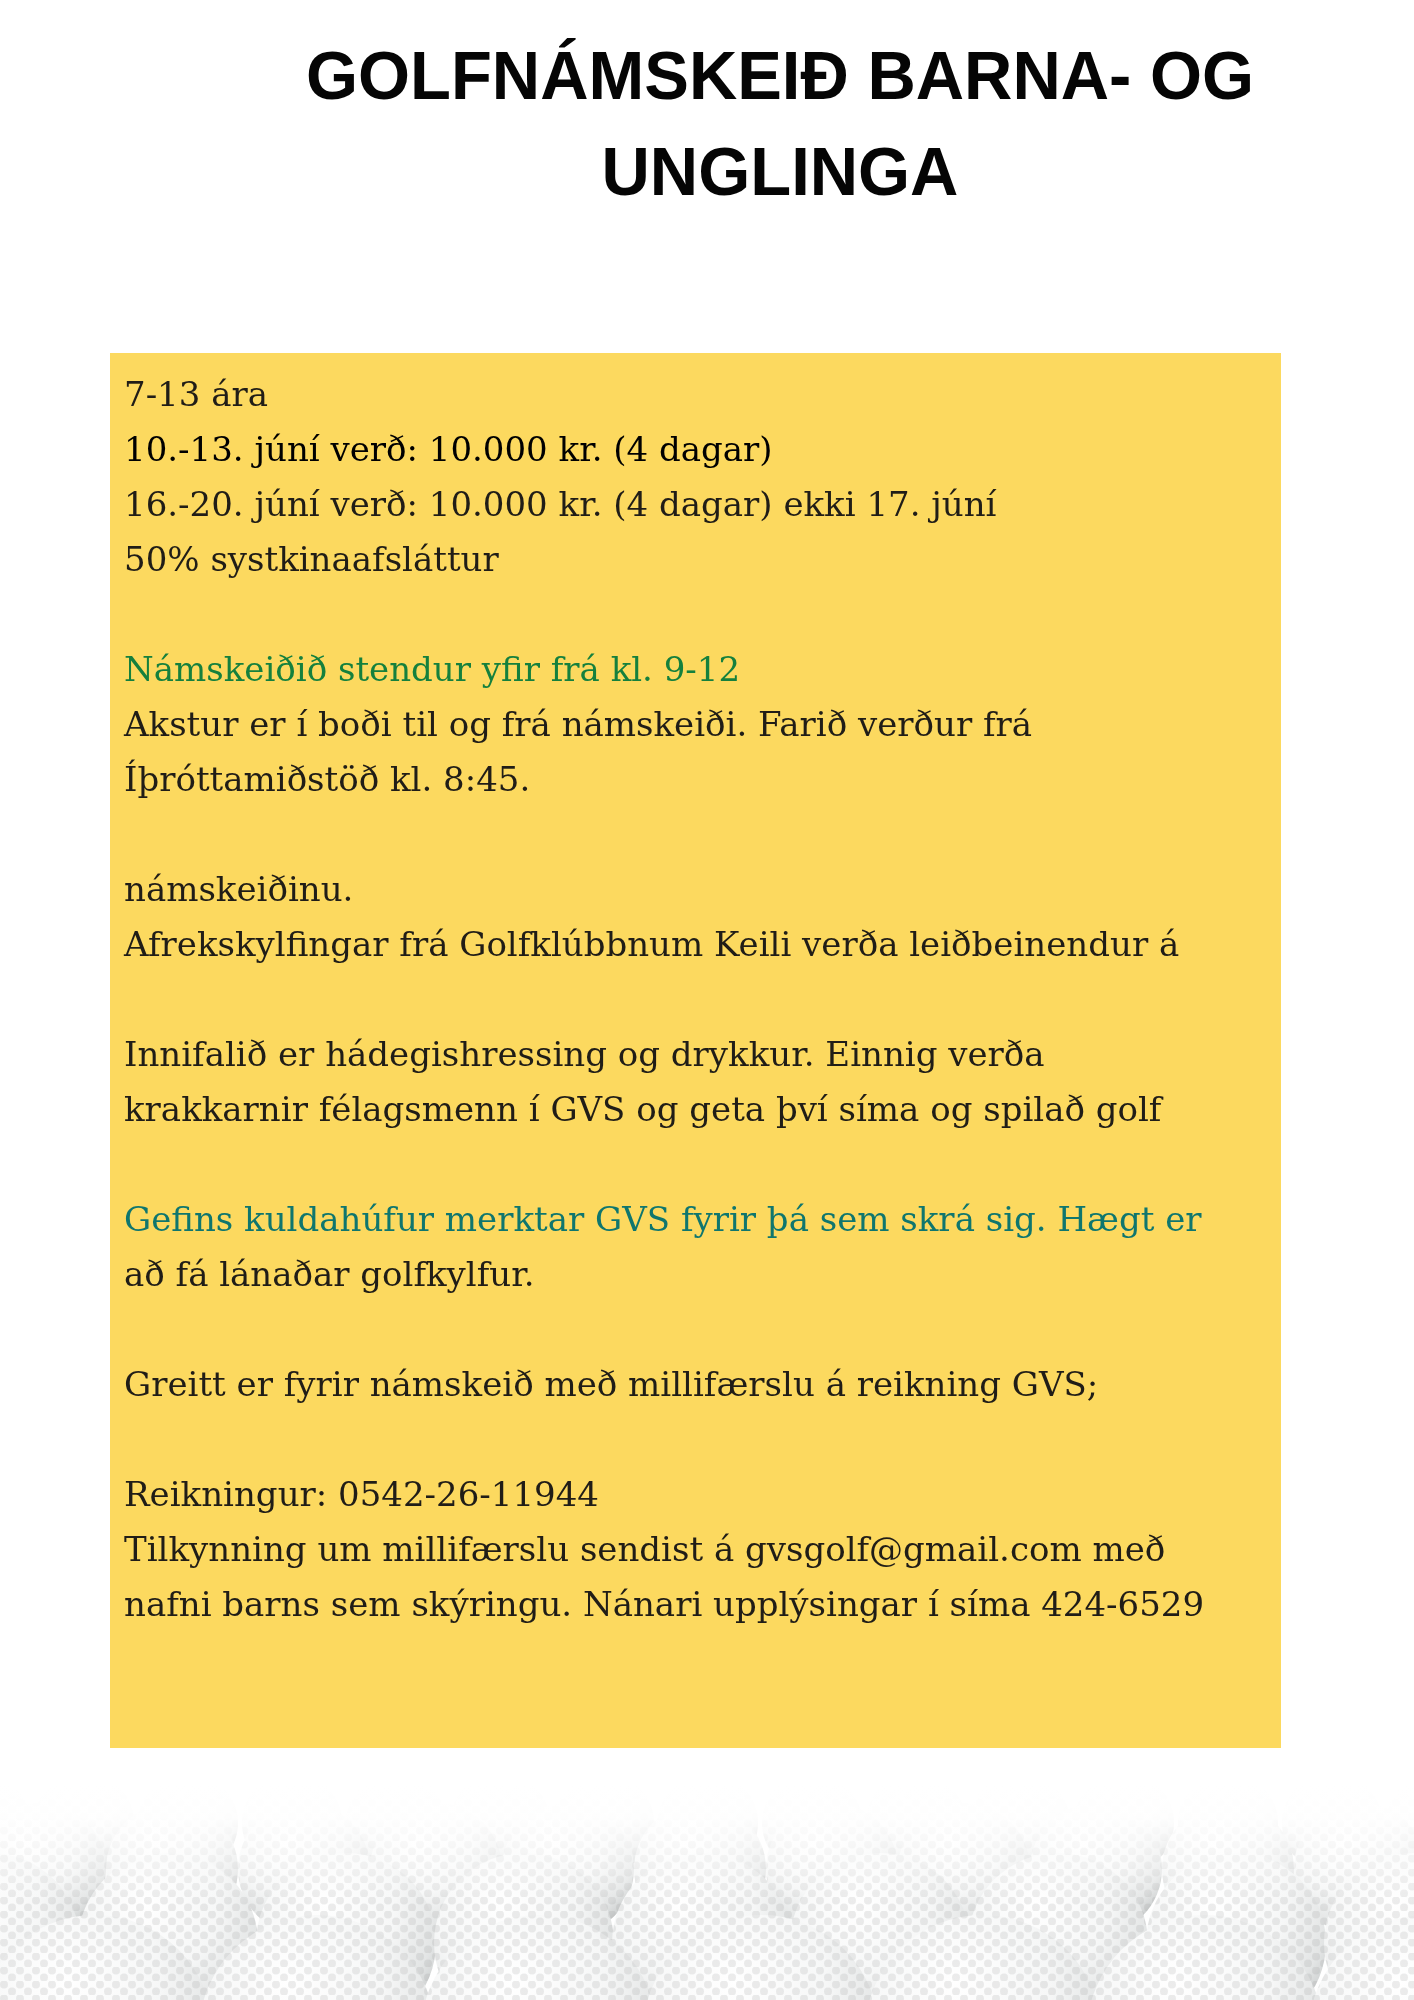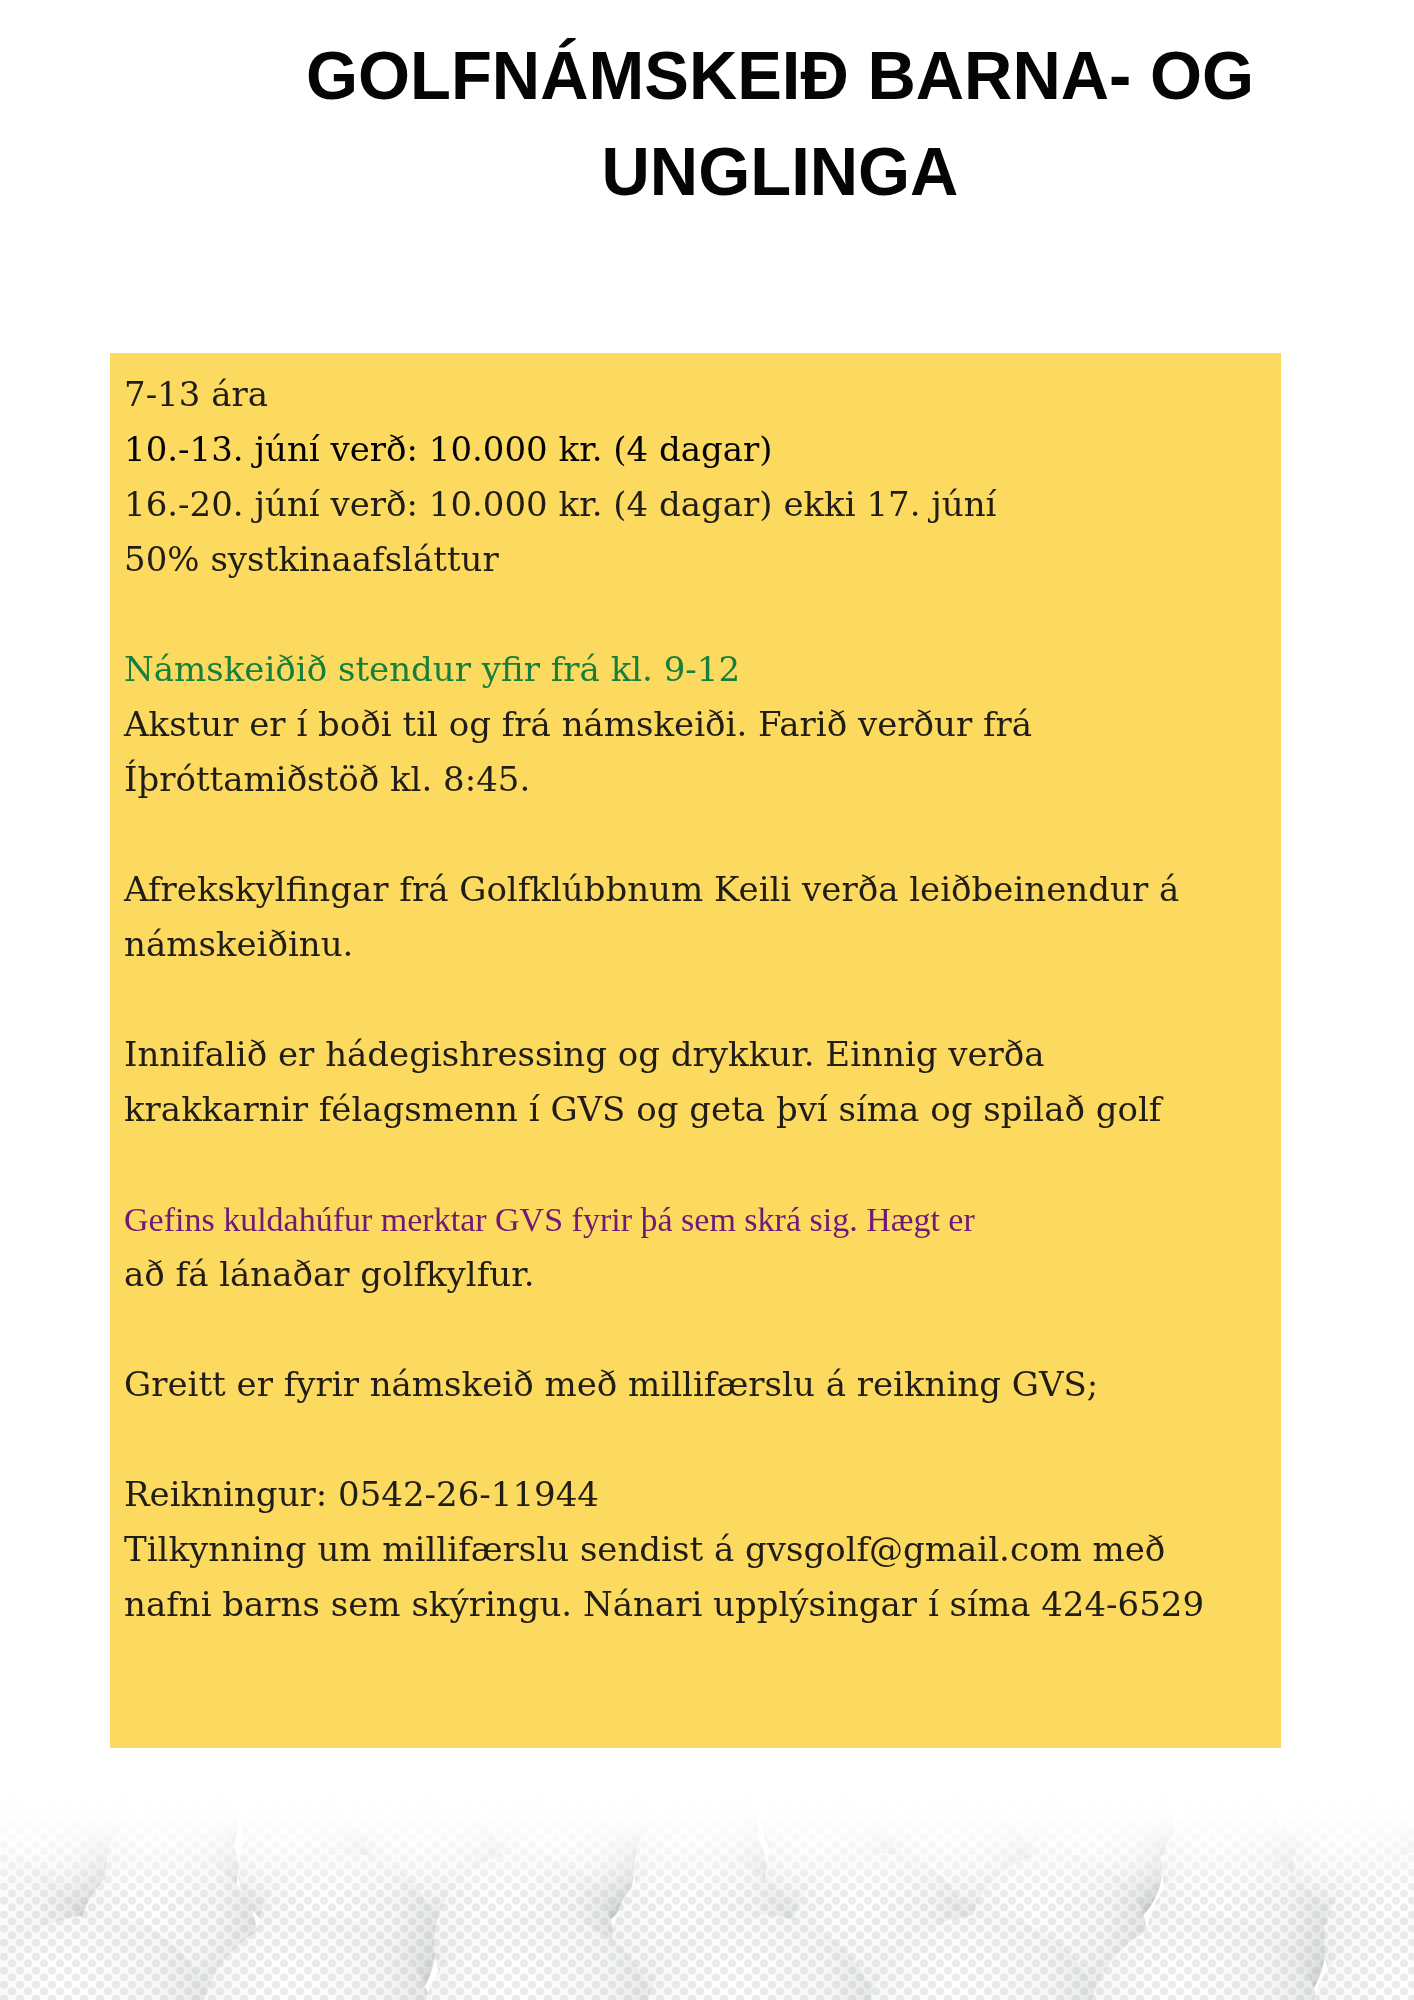--- a/index.html
+++ b/index.html
@@ -49,27 +49,27 @@
   <section class="notice" id="notice-panel" style="background: rgb(252, 217, 95);">
       <div class="line" style="color: rgb(32, 29, 23);">7-13 ára</div>
       <div class="line" style="color: #000000;">10.-13. júní verð: 10.000 kr. (4 dagar)</div>
       <div class="line" style="color: rgb(32, 29, 23);">16.-20. júní verð: 10.000 kr. (4 dagar) ekki 17. júní</div>
       <div class="line" style="color: rgb(32, 29, 23);">50% systkinaafsláttur</div>
       <div class="line" style="color: rgb(32, 29, 23);">&nbsp;</div>
       <div class="line" style="color: #15803d;">Námskeiðið stendur yfir frá kl. 9-12</div>
       <div class="line" style="color: rgb(32, 29, 23);">Akstur er í boði til og frá námskeiði. Farið verður frá</div>
       <div class="line" style="color: rgb(32, 29, 23);">Íþróttamiðstöð kl. 8:45.</div>
       <div class="line" style="color: rgb(32, 29, 23);">&nbsp;</div>
+      <div class="line" style="color: rgb(32, 29, 23);">námskeiðinu.</div>
       <div class="line" style="color: rgb(32, 29, 23);">Afrekskylfingar frá Golfklúbbnum Keili verða leiðbeinendur á</div>
-      <div class="line" style="color: rgb(32, 29, 23);">námskeiðinu.</div>
       <div class="line" style="color: rgb(32, 29, 23);">&nbsp;</div>
       <div class="line" style="color: rgb(32, 29, 23);">Innifalið er hádegishressing og drykkur. Einnig verða</div>
       <div class="line" style="color: rgb(32, 29, 23);">krakkarnir félagsmenn í GVS og geta því síma og spilað golf</div>
       <div class="line" style="color: rgb(32, 29, 23);">&nbsp;</div>
-      <div class="line" style="color: #701a75; font-family: Liberation Serif, serif;">Gefins kuldahúfur merktar GVS fyrir þá sem skrá sig. Hægt er</div>
+      <div class="line" style="color: #0f766e;">Gefins kuldahúfur merktar GVS fyrir þá sem skrá sig. Hægt er</div>
       <div class="line" style="color: rgb(32, 29, 23);">að fá lánaðar golfkylfur.</div>
       <div class="line" style="color: rgb(32, 29, 23);">&nbsp;</div>
       <div class="line" style="color: rgb(32, 29, 23);">Greitt er fyrir námskeið með millifærslu á reikning GVS;</div>
       <div class="line" style="color: rgb(32, 29, 23);">&nbsp;</div>
       <div class="line" style="color: rgb(32, 29, 23);">Reikningur: 0542-26-11944</div>
       <div class="line" style="color: rgb(32, 29, 23);">Tilkynning um millifærslu sendist á gvsgolf@gmail.com með</div>
       <div class="line" style="color: rgb(32, 29, 23);">nafni barns sem skýringu. Nánari upplýsingar í síma 424-6529</div>
     </section>
 
   <div class="balls">

